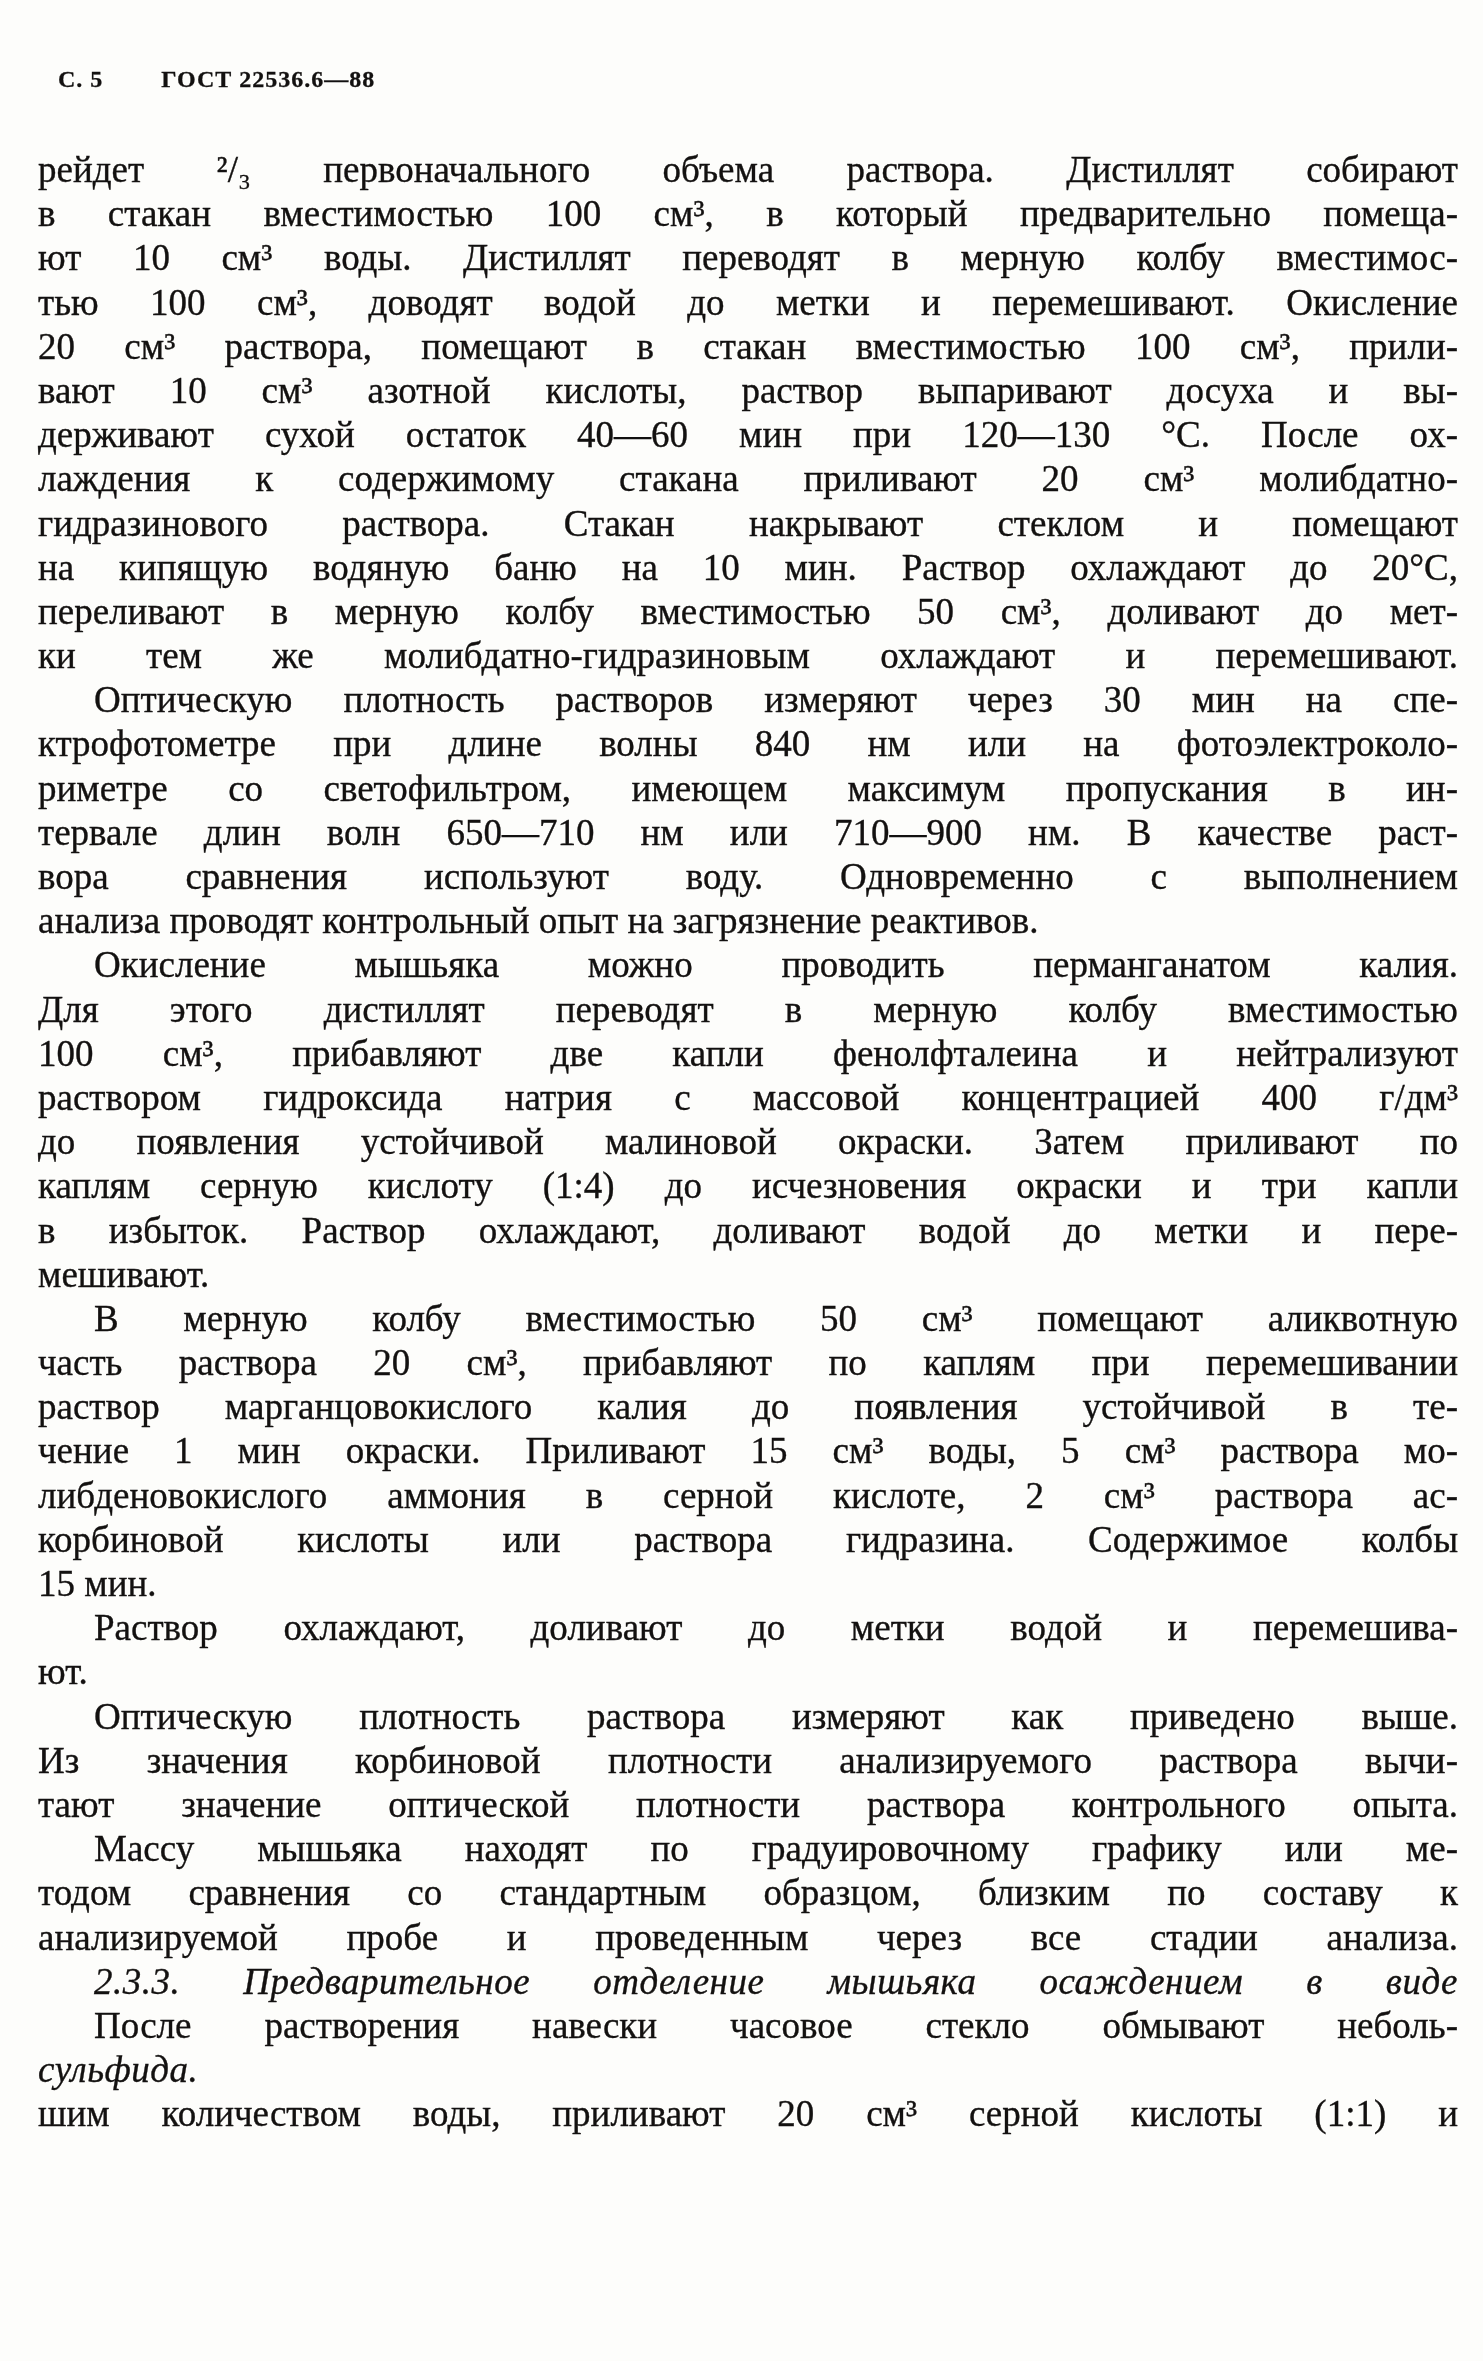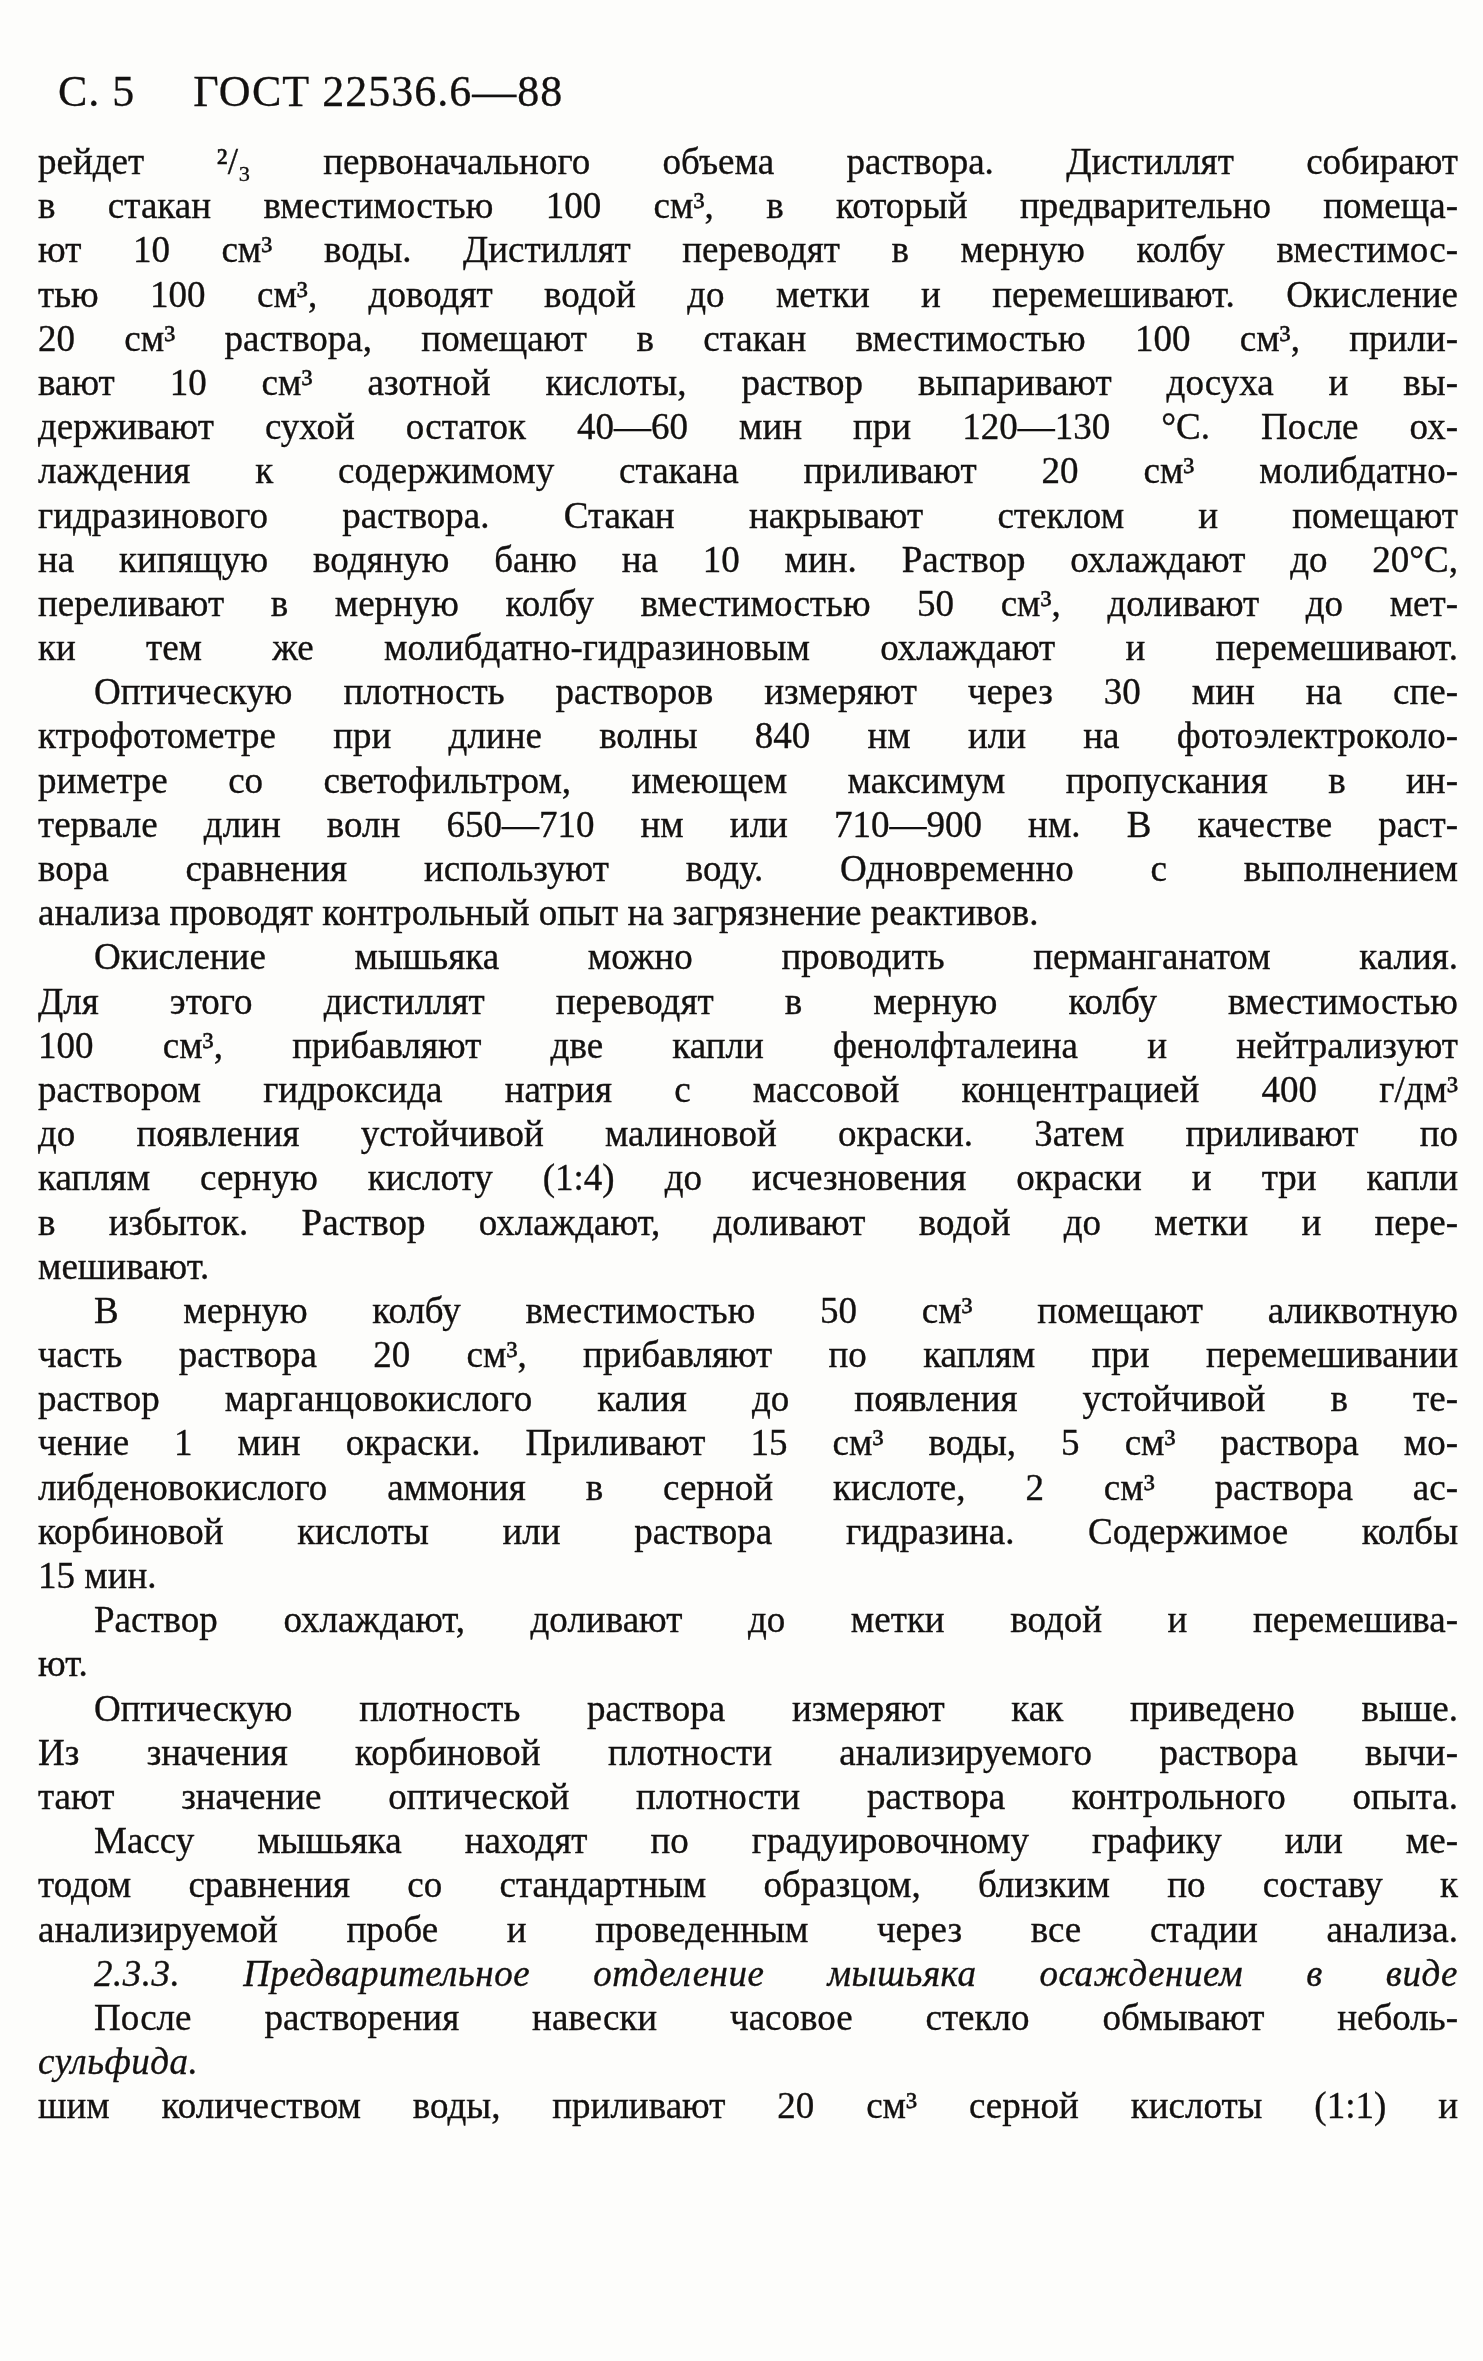--- a/index.html
+++ b/index.html
@@ -13,33 +13,33 @@
     height: 2361px;
     background: #fdfdfb;
     overflow: hidden;
     font-family: "Liberation Serif", "DejaVu Serif", serif;
     color: #131110;
   }
   .page-header {
     position: absolute;
     left: 58px;
     top: 66px;
-    font-weight: normal;
-    font-size: 44px;
+    font-weight: bold;
+    font-size: 24px;
     letter-spacing: 1px;
     white-space: nowrap;
     -webkit-text-stroke: 0.3px currentColor;
   }
   .page-header .doc-number {
     margin-left: 58px;
   }
   .doc-body {
     position: absolute;
     left: 38px;
-    top: 140px;
+    top: 148px;
     width: 1420px;
   }
   .line {
     height: 44.2px;
     line-height: 44.2px;
     font-size: 37px;
     text-align: justify;
     text-align-last: left;
     white-space: nowrap;
     -webkit-text-stroke: 0.35px currentColor;

